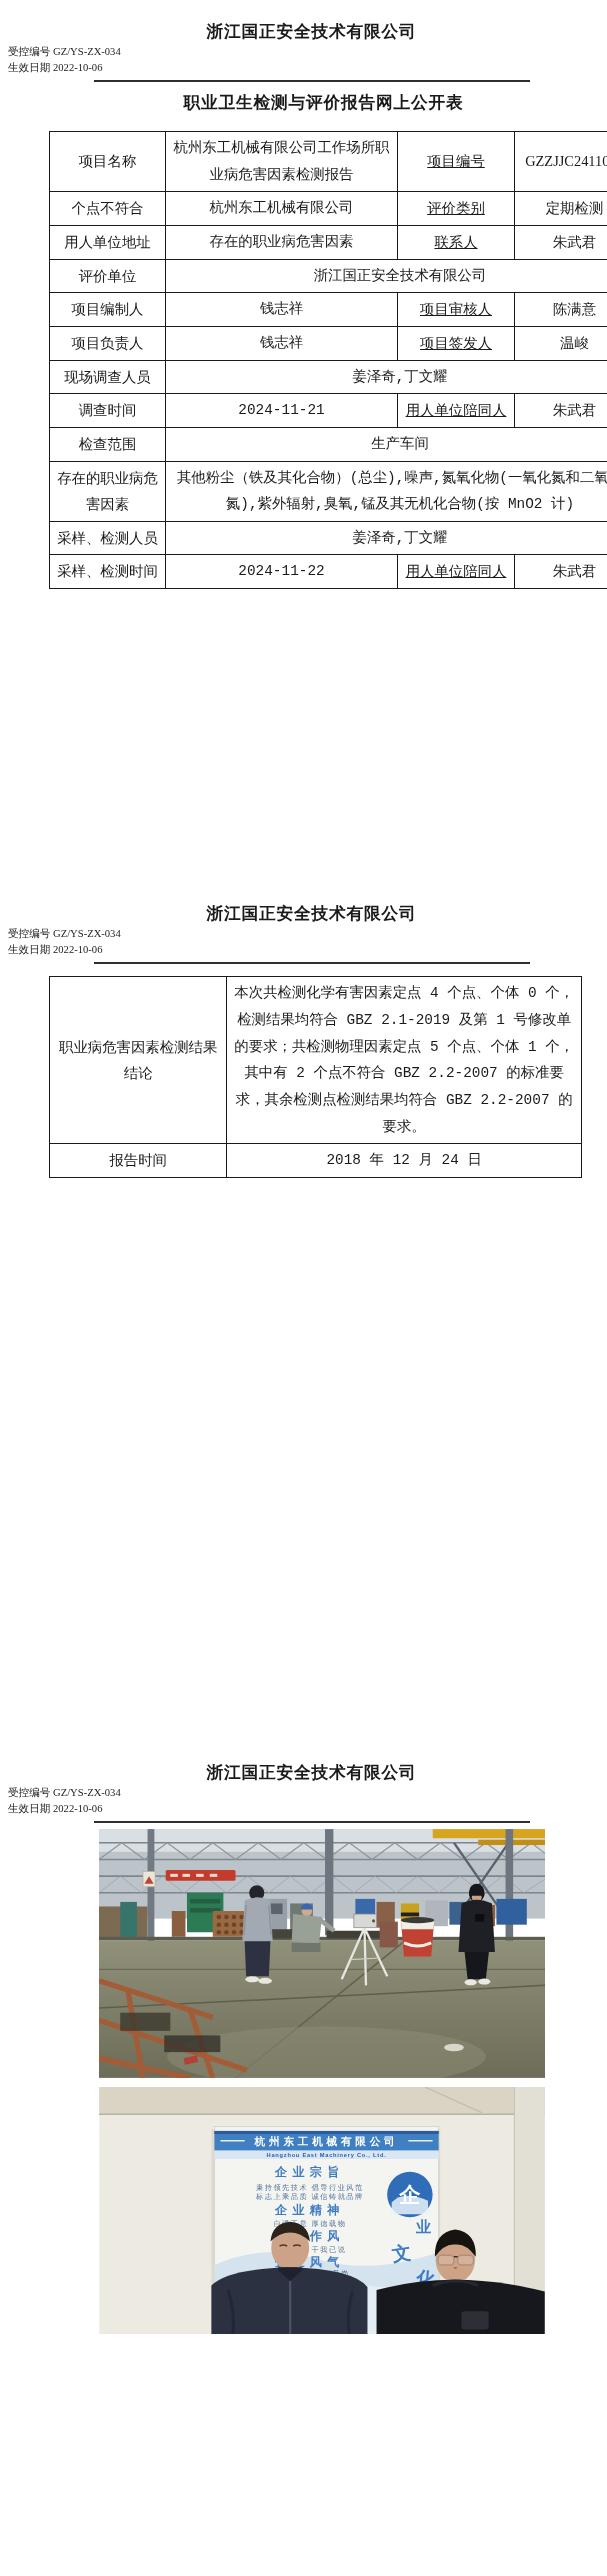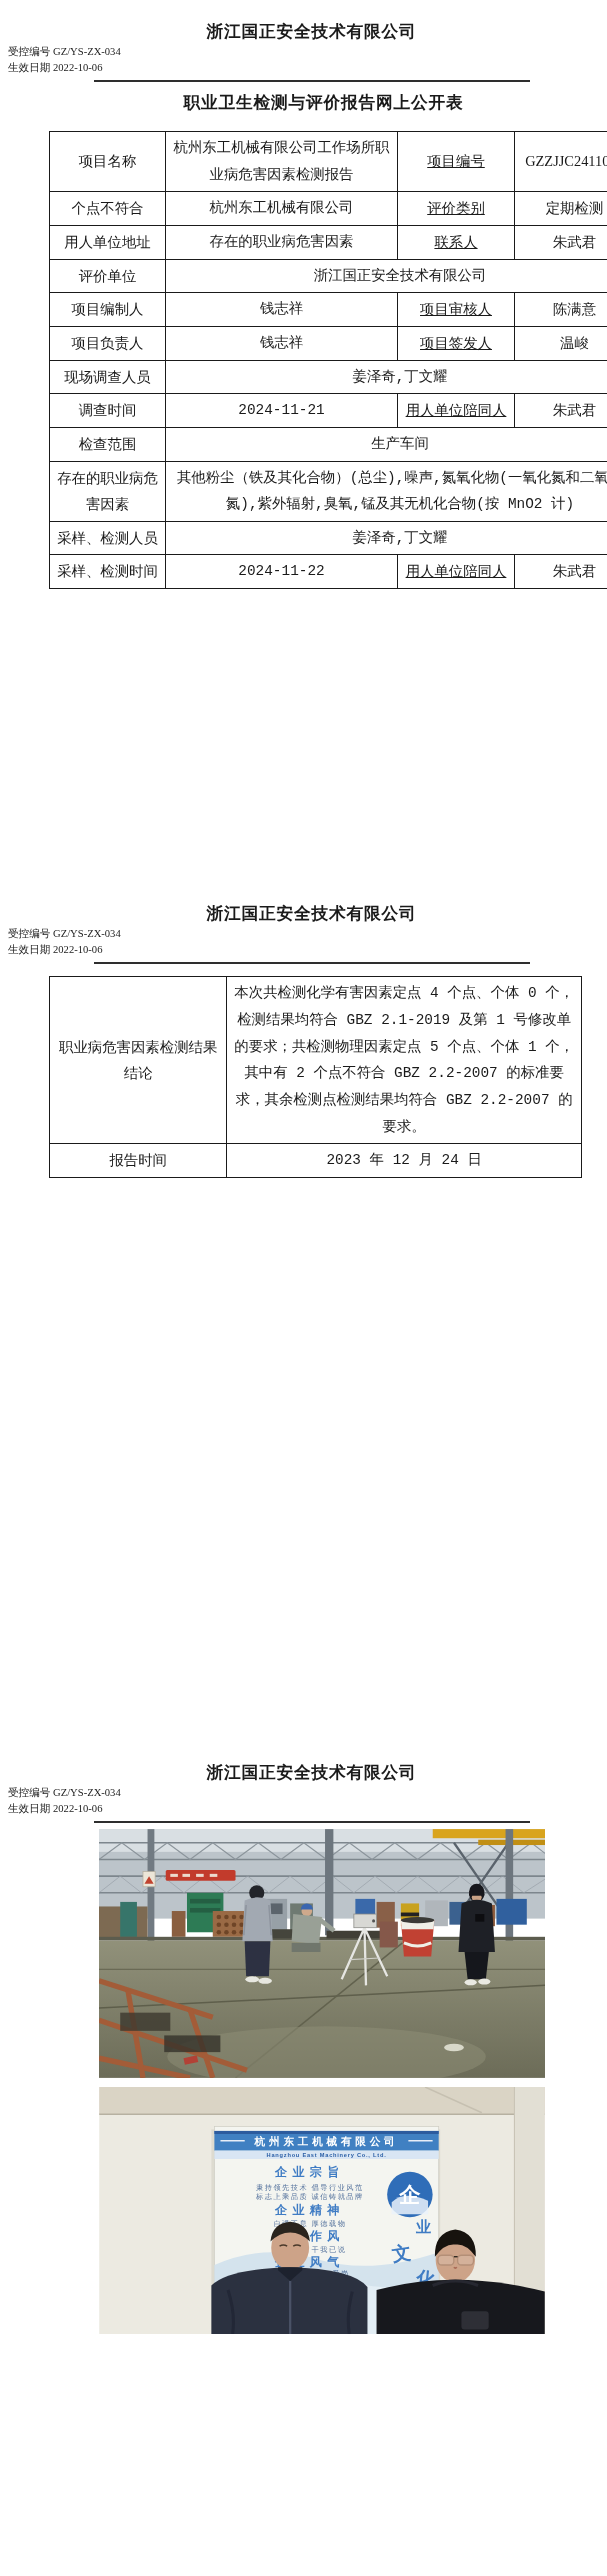--- a/index.html
+++ b/index.html
@@ -139,21 +139,21 @@
     </div>
 
     <table class="grid" style="margin-top:12px;">
       <tbody>
           <tr>
         <td class="c0">职业病危害因素检测结果结论</td>
         <td class="c1 just" colspan="3">本次共检测化学有害因素定点 4 个点、个体 0 个，检测结果均符合 GBZ 2.1-2019 及第 1 号修改单的要求；共检测物理因素定点 5 个点、个体 1 个，其中有 2 个点不符合 GBZ 2.2-2007 的标准要求，其余检测点检测结果均符合 GBZ 2.2-2007 的要求。</td>
       </tr>
       <tr>
         <td class="c0">报告时间</td>
-        <td class="c1" colspan="3">2023 年 12 月 24 日</td>
+        <td class="c1" colspan="3">2018 年 12 月 24 日</td>
       </tr>
     </tbody>
       </table>
   </div>
 
   <div class="sec sec3">
     <div>
       <div class="company">浙江国正安全技术有限公司</div>
       <div class="ctl">受控编号 GZ/YS-ZX-034</div>
       <div class="ctl">生效日期 2022-10-06</div>

